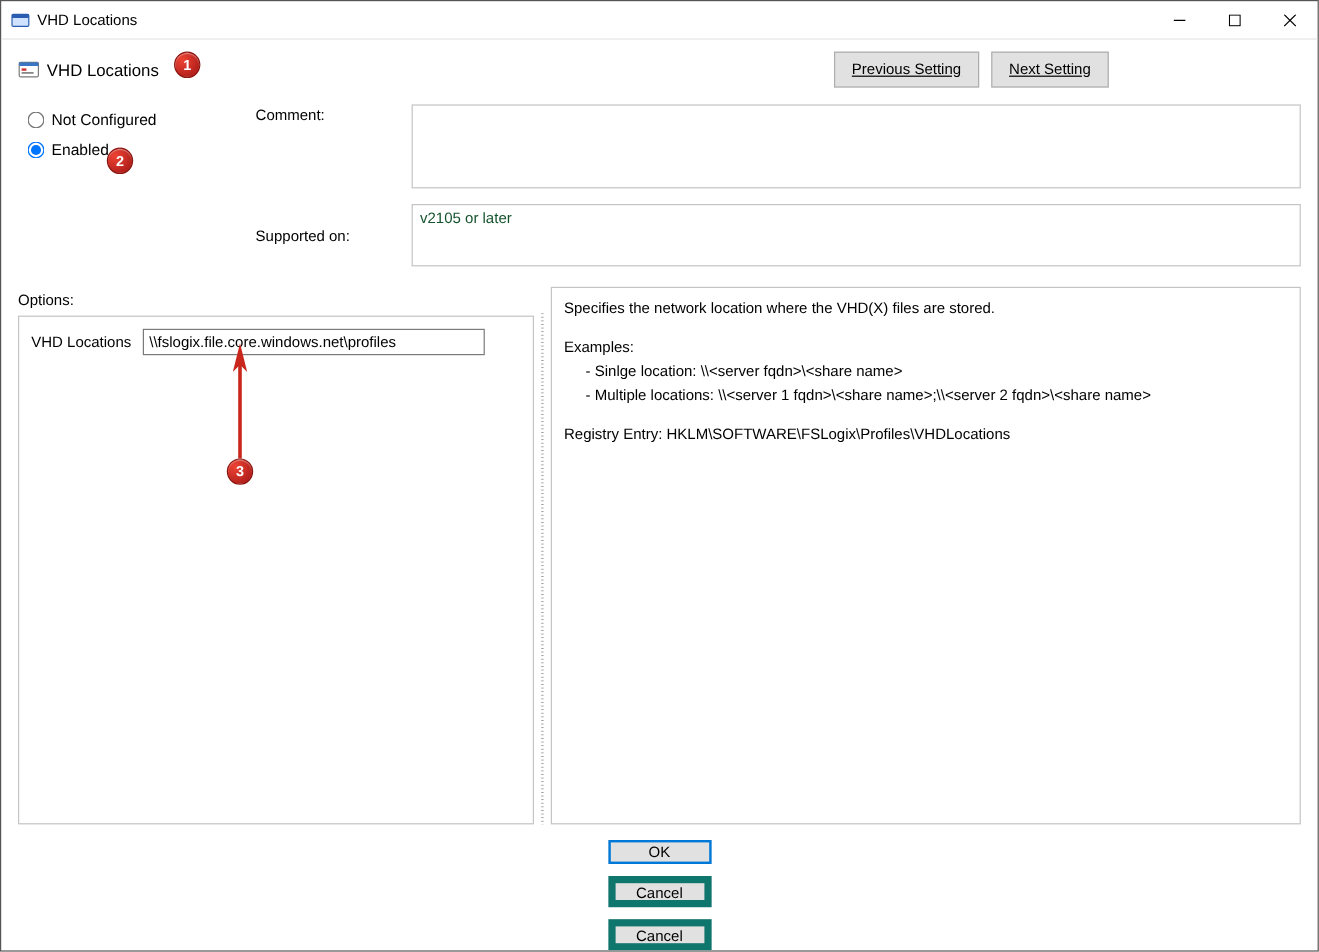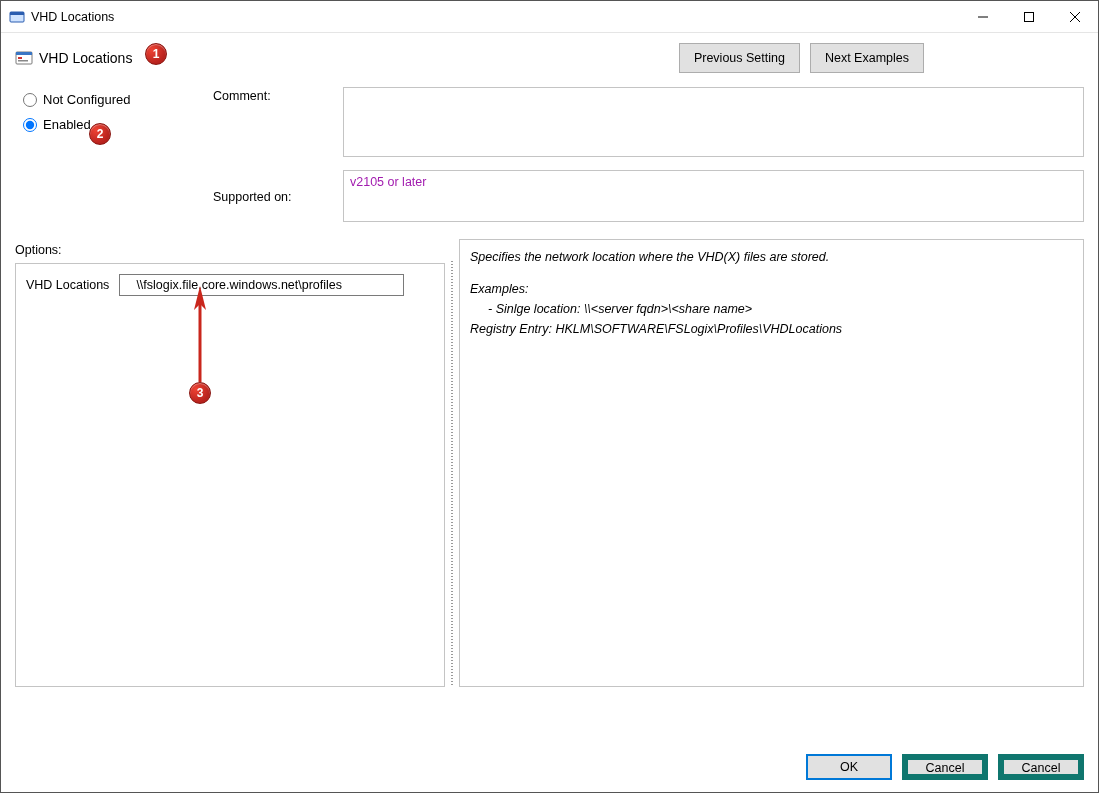--- a/index.html
+++ b/index.html
@@ -55,20 +55,21 @@
     left: -160px; 
     display: flex; gap: 10px;
   }
   button.navbtn {
     height: 30px;
     padding: 0 14px;
     background: #e1e1e1;
     border: 1px solid #adadad;
     font-family: inherit;
     font-size: 12.5px;
+    text-decoration: underline;
   }
 
   
   .badge {
     position: absolute;
     width: 22px; height: 22px;
     border-radius: 50%;
     background: radial-gradient(circle at 30% 30%, #ee4334, #b7221d 70%);
     color: #fff;
     font-weight: bold;
@@ -110,21 +111,21 @@
     resize: none;
     font-family: inherit;
     font-size: 12.5px;
     padding: 4px 6px;
     border: 1px solid #c4c4c4;
     background: #fff;
     color:#000;
     overflow-y: scroll;
   }
   .ta-comment textarea.gp { height: 70px; }
-  .ta-supported textarea.gp { height: 52px; color:#a21caf; }
+  .ta-supported textarea.gp { height: 52px; color:#14532d; }
   .ta-supported { margin-top: 10px; }
 
   
   .split {
     display: flex;
     height: 448px;
     padding: 0 14px;
   }
   .pane {
     display:flex; flex-direction:column;
@@ -132,21 +133,21 @@
   .pane.left  { width: 430px; }
   .pane.right { flex:1 1 auto; }
   .pane-label { padding: 4px 0 6px 0; }
   .pane-box {
     flex:1 1 auto;
     border: 1px solid #c4c4c4;
     background:#fff;
     position:relative;
   }
   .pane.left .pane-box { padding: 10px; }
-  .pane.right .pane-box { padding: 8px 4px 8px 10px; overflow-y:scroll;font-style:italic; }
+  .pane.right .pane-box { padding: 8px 4px 8px 10px; overflow-y:scroll; }
 
   
   .splitter {
     width: 6px;
     margin: 22px 4px 0 4px;
     cursor: col-resize;
     background:
       repeating-linear-gradient(
         to bottom,
         #9a9a9a 0, #9a9a9a 1px,
@@ -154,41 +155,42 @@
       );
     background-size: 2px 3px;
     background-position: center top;
     background-repeat: repeat-y;
   }
 
   .opt-row { display:flex; align-items:center; gap:10px; }
   .opt-row input[type=text]{
     flex:1 1 auto;
     height:22px;
-    padding:1px 16px;
+    padding:1px 4px;
     font-family: inherit;
     font-size:12.5px;
     border:1px solid #7a7a7a;
     max-width: 285px;
   }
 
   .help-text p { margin: 0 0 14px 0; line-height: 1.45; }
   .help-text .indent { padding-left: 18px; }
   .help-text .tight { margin-bottom: 2px; }
 
   
   .footer {
     position:absolute;
     bottom:0; left:0; right:0;
     height: 50px;
     display:flex;
     justify-content:flex-end;
     align-items:center;
     gap: 10px;
     padding: 0 14px;
+    flex-direction: column;
   }
   .footer button {
     width: 86px; height: 26px;
     background:#e1e1e1;
     border:6px solid #0f766e;
     font-family:inherit;
     font-size:12.5px;
   }
   .footer button.primary {
     border:2px solid #0078d7;
@@ -230,21 +232,21 @@
       <rect x="1" y="3" width="16" height="12" rx="1" fill="#fff" stroke="#7a7a7a"></rect>
       <rect x="1" y="3" width="16" height="3" fill="#3a76c4"></rect>
       <rect x="3" y="8" width="4" height="2" fill="#c33"></rect>
       <rect x="3" y="11" width="10" height="1.5" fill="#888"></rect>
     </svg>
   </span>
   <span class="heading-text">VHD Locations</span>
 
   <div class="navbtns">
     <button class="navbtn">Previous Setting</button>
-    <button class="navbtn">Next Examples</button>
+    <button class="navbtn">Next Setting</button>
   </div>
 
   <span class="badge" style="left:144px; top:10px;">1</span>
 </div>
 
 <div class="config-grid" style="position:relative;">
   <div class="radios">
     <label>
       <input type="radio" name="state" style="">
       <span>Not Configured</span>
@@ -292,20 +294,21 @@
     </div>
   </div>
 
   <div class="splitter"></div>
 
   <div class="pane right">
     <div class="pane-box help-text">
       <p>Specifies the network location where the VHD(X) files are stored.</p>
       <p class="tight">Examples:</p>
       <p class="indent tight">- Sinlge location:  \\&lt;server fqdn&gt;\&lt;share name&gt;</p>
+      <p class="indent">- Multiple locations: \\&lt;server 1 fqdn&gt;\&lt;share name&gt;;\\&lt;server 2 fqdn&gt;\&lt;share name&gt;</p>
       <p class="tight">Registry Entry:  HKLM\SOFTWARE\FSLogix\Profiles\VHDLocations</p>
     </div>
   </div>
 </div>
 
 <div class="footer">
   <button class="primary">OK</button>
   <button>Cancel</button>
   <button>Cancel</button>
 </div>

